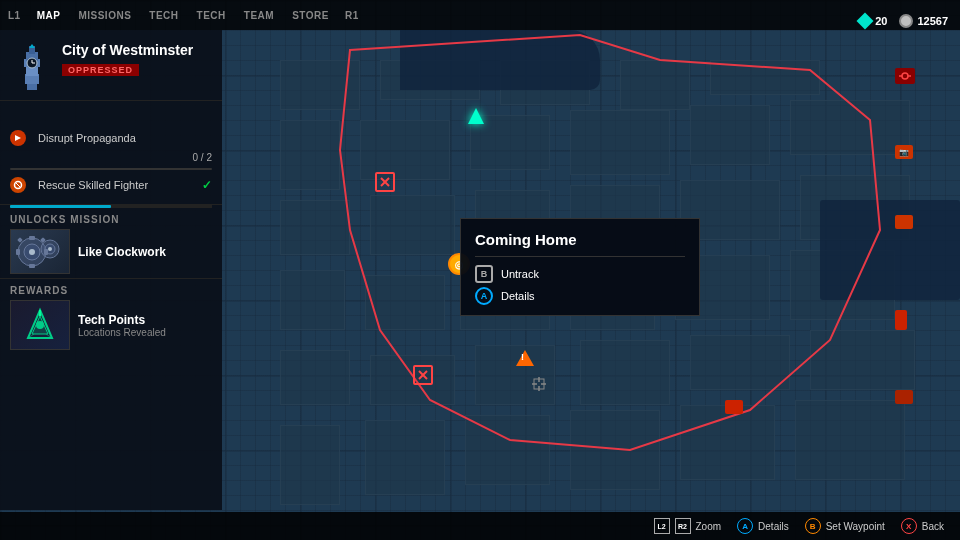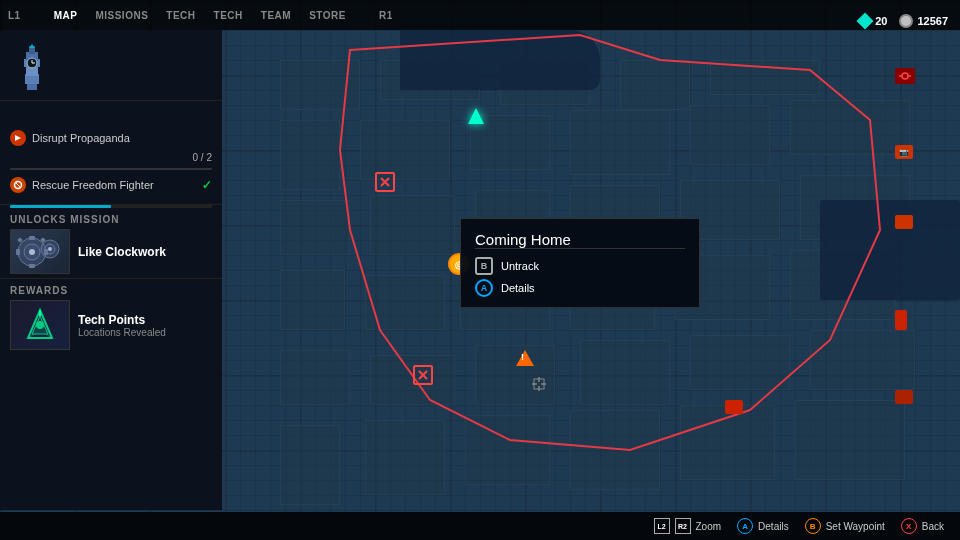--- a/index.html
+++ b/index.html
@@ -24,21 +24,20 @@
     
     #top-nav {
       position: absolute;
       top: 0; left: 0;
       width: 100%;
       height: 30px;
       background: rgba(0,0,0,0.8);
       display: flex;
       align-items: center;
       z-index: 100;
-      gap: 17px;
     }
 
     .nav-btn {
       color: #888;
       font-size: 10px;
       font-weight: bold;
       padding: 0 8px;
       letter-spacing: 0.5px;
     }
     .nav-btn.active {
@@ -133,21 +132,21 @@
     }
 
     .objectives {
       padding: 8px 10px;
       border-bottom: 1px solid #222;
     }
 
     .objective-row {
       display: flex;
       align-items: center;
-      gap: 6px;
+      gap: 12px;
       padding: 3px 0;
     }
 
     .obj-icon {
       width: 16px; height: 16px;
       border-radius: 50%;
       flex-shrink: 0;
       display: flex;
       align-items: center;
       justify-content: center;
@@ -268,21 +267,22 @@
       width: 240px;
       background: rgba(5, 10, 20, 0.96);
       border: 1px solid #333;
       z-index: 80;
       padding: 12px 14px 10px;
     }
 
     .popup-title {
       color: #fff;
       font-size: 15px;
-      font-weight: normal;
+      font-weight: bold;
+      margin-bottom: 8px;
     }
 
     .popup-objective {
       display: flex;
       align-items: flex-start;
       gap: 6px;
       margin-bottom: 10px;
     }
 
     .search-circle {
@@ -640,20 +640,24 @@
         <rect x="12" y="8" width="12" height="9" fill="#4a6fa5"></rect>
         <rect x="15" y="2" width="6" height="8" fill="#3a5f95"></rect>
         <polygon points="18,0 15,4 21,4" fill="#00aacc"></polygon>
 
         <circle cx="18" cy="19" r="5" fill="#1a2a3a" stroke="#aabbcc" stroke-width="1"></circle>
         <circle cx="18" cy="19" r="4" fill="#0a1525"></circle>
         <line x1="18" y1="16" x2="18" y2="19" stroke="#fff" stroke-width="1"></line>
         <line x1="18" y1="19" x2="21" y2="19" stroke="#fff" stroke-width="1"></line>
       </svg>
     </div>
+    <div class="district-info">
+      <div class="district-name">City of Westminster</div>
+      <div class="district-status">OPPRESSED</div>
+    </div>
   </div>
 
   <div class="objectives">
     <div class="objective-row">
       <div class="obj-icon propaganda">
         <svg width="10" height="10" viewBox="0 0 10 10">
           <polygon points="2,8 2,2 8,5" fill="white"></polygon>
         </svg>
       </div>
       <span class="obj-label">Disrupt Propaganda</span>
@@ -666,21 +670,21 @@
       </div>
     </div>
 
     <div class="objective-row">
       <div class="obj-icon rescue">
         <svg width="10" height="10" viewBox="0 0 10 10">
           <circle cx="5" cy="5" r="3.5" fill="none" stroke="white" stroke-width="1.5"></circle>
           <line x1="3" y1="3" x2="7" y2="7" stroke="white" stroke-width="1"></line>
         </svg>
       </div>
-      <span class="obj-label">Rescue Freedom Fighter</span>
+      <span class="obj-label">Rescue Skilled Fighter</span>
       <span class="obj-check">✓</span>
     </div>
   </div>
 
   <div style="height:3px;background:#222;margin:0 10px;">
     <div style="height:100%;width:50%;background:#00aacc;border-radius:1px;"></div>
   </div>
 
   <div class="unlocks-section">
     <div class="section-label">UNLOCKS MISSION</div>

